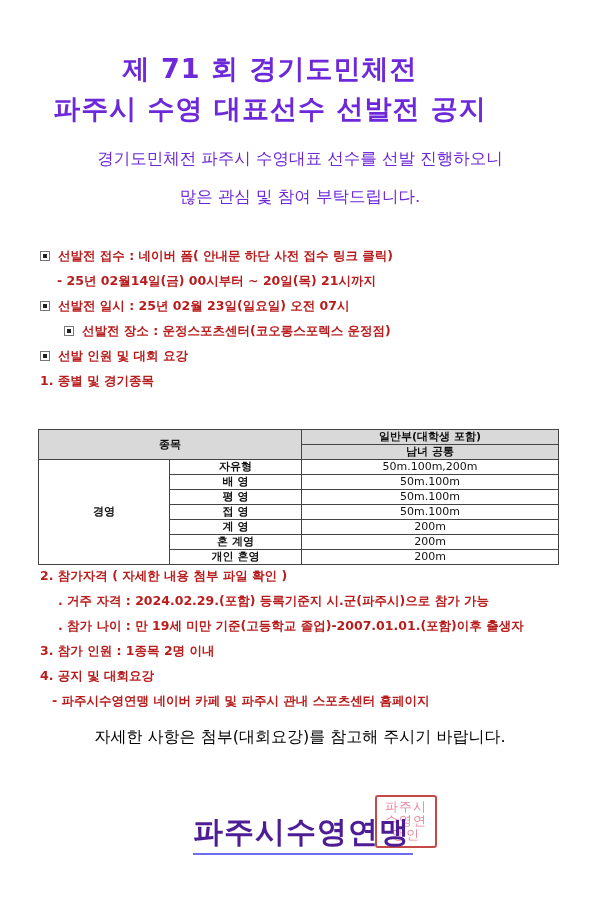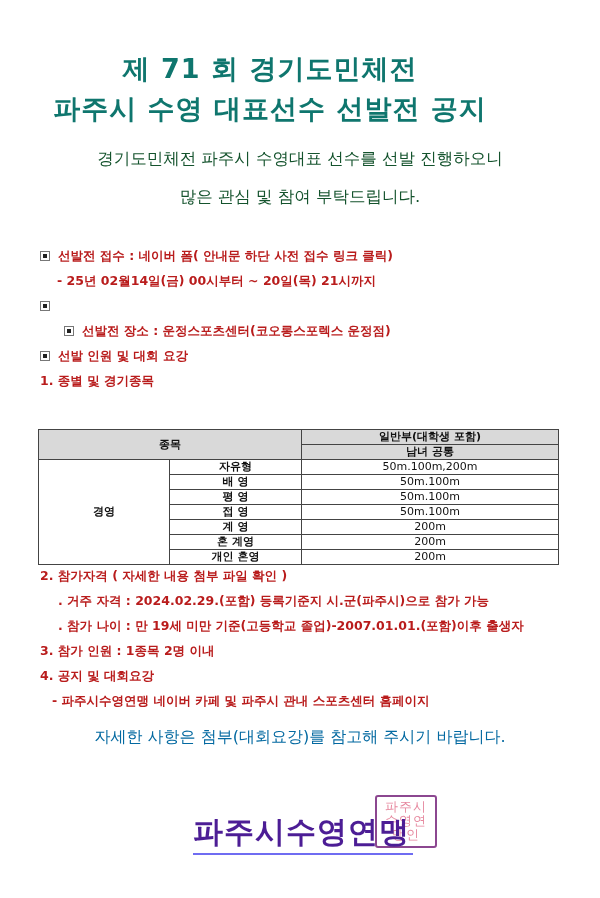--- a/index.html
+++ b/index.html
@@ -1,58 +1,58 @@
 <!DOCTYPE html>
 <html><head>
 <meta charset="utf-8">
 <style>
   html, body { margin:0; padding:0; background:#ffffff; }
   body { width:600px; height:898px; position:relative; overflow:hidden;
          font-family:"DejaVu Sans", "Liberation Sans", sans-serif; color:#111; }
   .abs { position:absolute; }
   .title { left:0; width:540px; text-align:center; font-weight:bold; font-size:27px;
-           letter-spacing:1px; color:#0f766e; line-height:34px; }
-  .intro { left:0; width:600px; text-align:center; font-size:16.5px; line-height:22px; color:#14532d; }
+           letter-spacing:1px; color:#6d28d9; line-height:34px; }
+  .intro { left:0; width:600px; text-align:center; font-size:16.5px; line-height:22px; color:#6d28d9; }
   .line { left:40px; font-size:12.5px; line-height:17px; font-weight:bold; color:#b91c1c; white-space:nowrap; }
   .bullet { display:inline-block; width:8px; height:8px; border:1px solid #777; background:#fff;
             position:relative; margin-right:8px; vertical-align:-1px; }
   .bullet::after { content:""; position:absolute; left:2px; top:2px; width:4px; height:4px; background:#222; }
   .sub { left:57px; }
   .sub2 { left:58px; }
   table.events { position:absolute; left:38px; top:405px; width:520px; border-collapse:collapse;
                  font-size:11px; table-layout:fixed;margin-top:24px; }
   table.events td, table.events th { border:1.5px solid #444; padding:0; text-align:center;
                  height:14px; line-height:14px; font-weight:normal; color:#111; }
   table.events th { background:#d9d9d9; font-weight:bold; }
   table.events td.stroke { font-weight:bold; }
   table.events td.cat { font-weight:bold; }
-  .closing { left:0; width:600px; text-align:center; font-size:16px; line-height:22px; color:#0369a1; }
+  .closing { left:0; width:600px; text-align:center; font-size:16px; line-height:22px; color:#000000; }
   .sig { left:193px; top:812px; font-size:30px; font-weight:bold; letter-spacing:1px; color:#4c1d95;
          line-height:40px; white-space:nowrap; }
   .sig-underline { left:193px; top:853px; width:220px; height:2px; background:#6f6cf2; }
-  .seal { left:375px; top:795px; width:62px; height:53px; border:2px solid #701a75; border-radius:3px;
+  .seal { left:375px; top:795px; width:62px; height:53px; border:2px solid #b91c1c; border-radius:3px;
           box-sizing:border-box; color:#e06a86; font-size:13px; line-height:14px; text-align:center;
           opacity:0.8; padding-top:3px; letter-spacing:1px; }
   .seal span { display:block; }
 </style>
 </head>
 <body>
 
 <div class="abs title" style="top:52px;">제 71 회 경기도민체전</div>
 <div class="abs title" style="top:92px;">파주시 수영 대표선수 선발전 공지</div>
 
 <div class="abs intro" style="top:148px;">경기도민체전 파주시 수영대표 선수를 선발 진행하오니</div>
 <div class="abs intro" style="top:186px;">많은 관심 및 참여 부탁드립니다.</div>
 
 <div class="abs line" style="top:247px;">
   <span class="bullet"></span><span>선발전 접수 : 네이버 폼( 안내문 하단 사전 접수 링크 클릭)</span>
 </div>
 <div class="abs line sub" style="top:272px;">- 25년 02월14일(금) 00시부터 ~ 20일(목) 21시까지</div>
 <div class="abs line" style="top:297px;">
-  <span class="bullet"></span>
+  <span class="bullet"></span><span>선발전 일시 : 25년 02월 23일(일요일) 오전 07시</span>
 </div>
 <div class="abs line" style="top:322px;padding-left:24px;">
   <span class="bullet"></span><span>선발전 장소 : 운정스포츠센터(코오롱스포렉스 운정점)</span>
 </div>
 <div class="abs line" style="top:347px;">
   <span class="bullet"></span><span>선발 인원 및 대회 요강</span>
 </div>
 
 <div class="abs line" style="top:372px;">1. 종별 및 경기종목</div>
 

